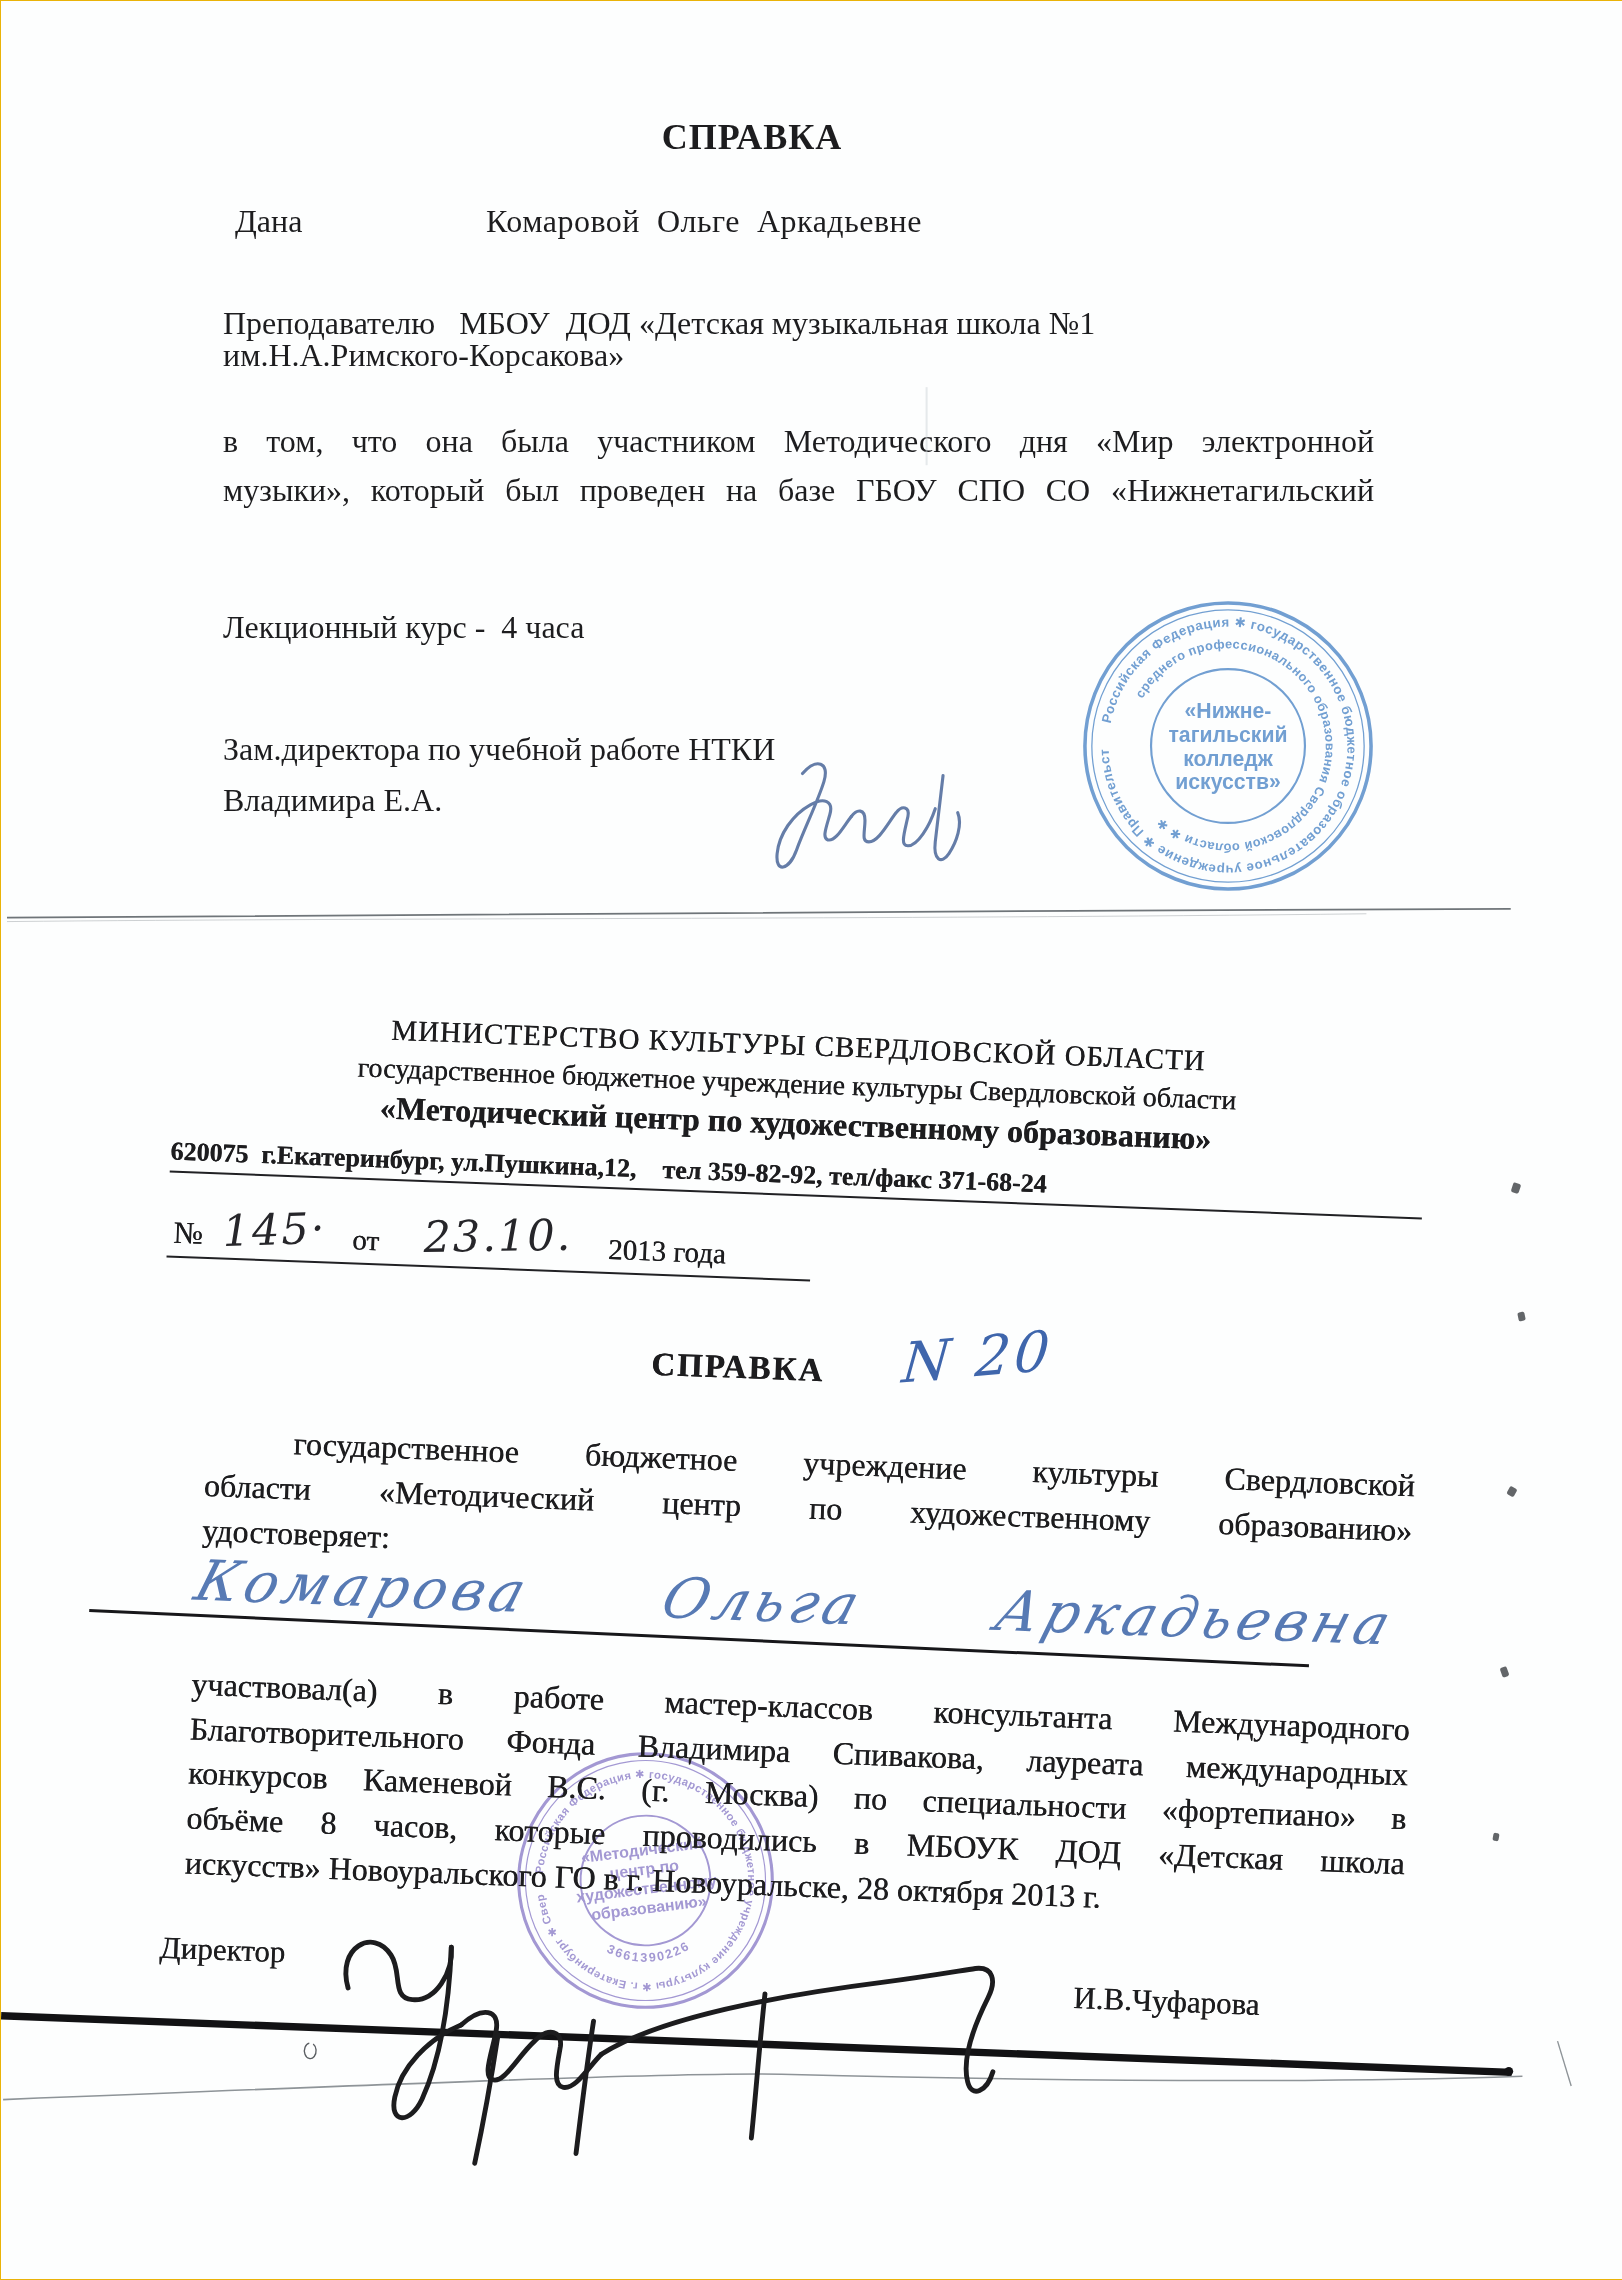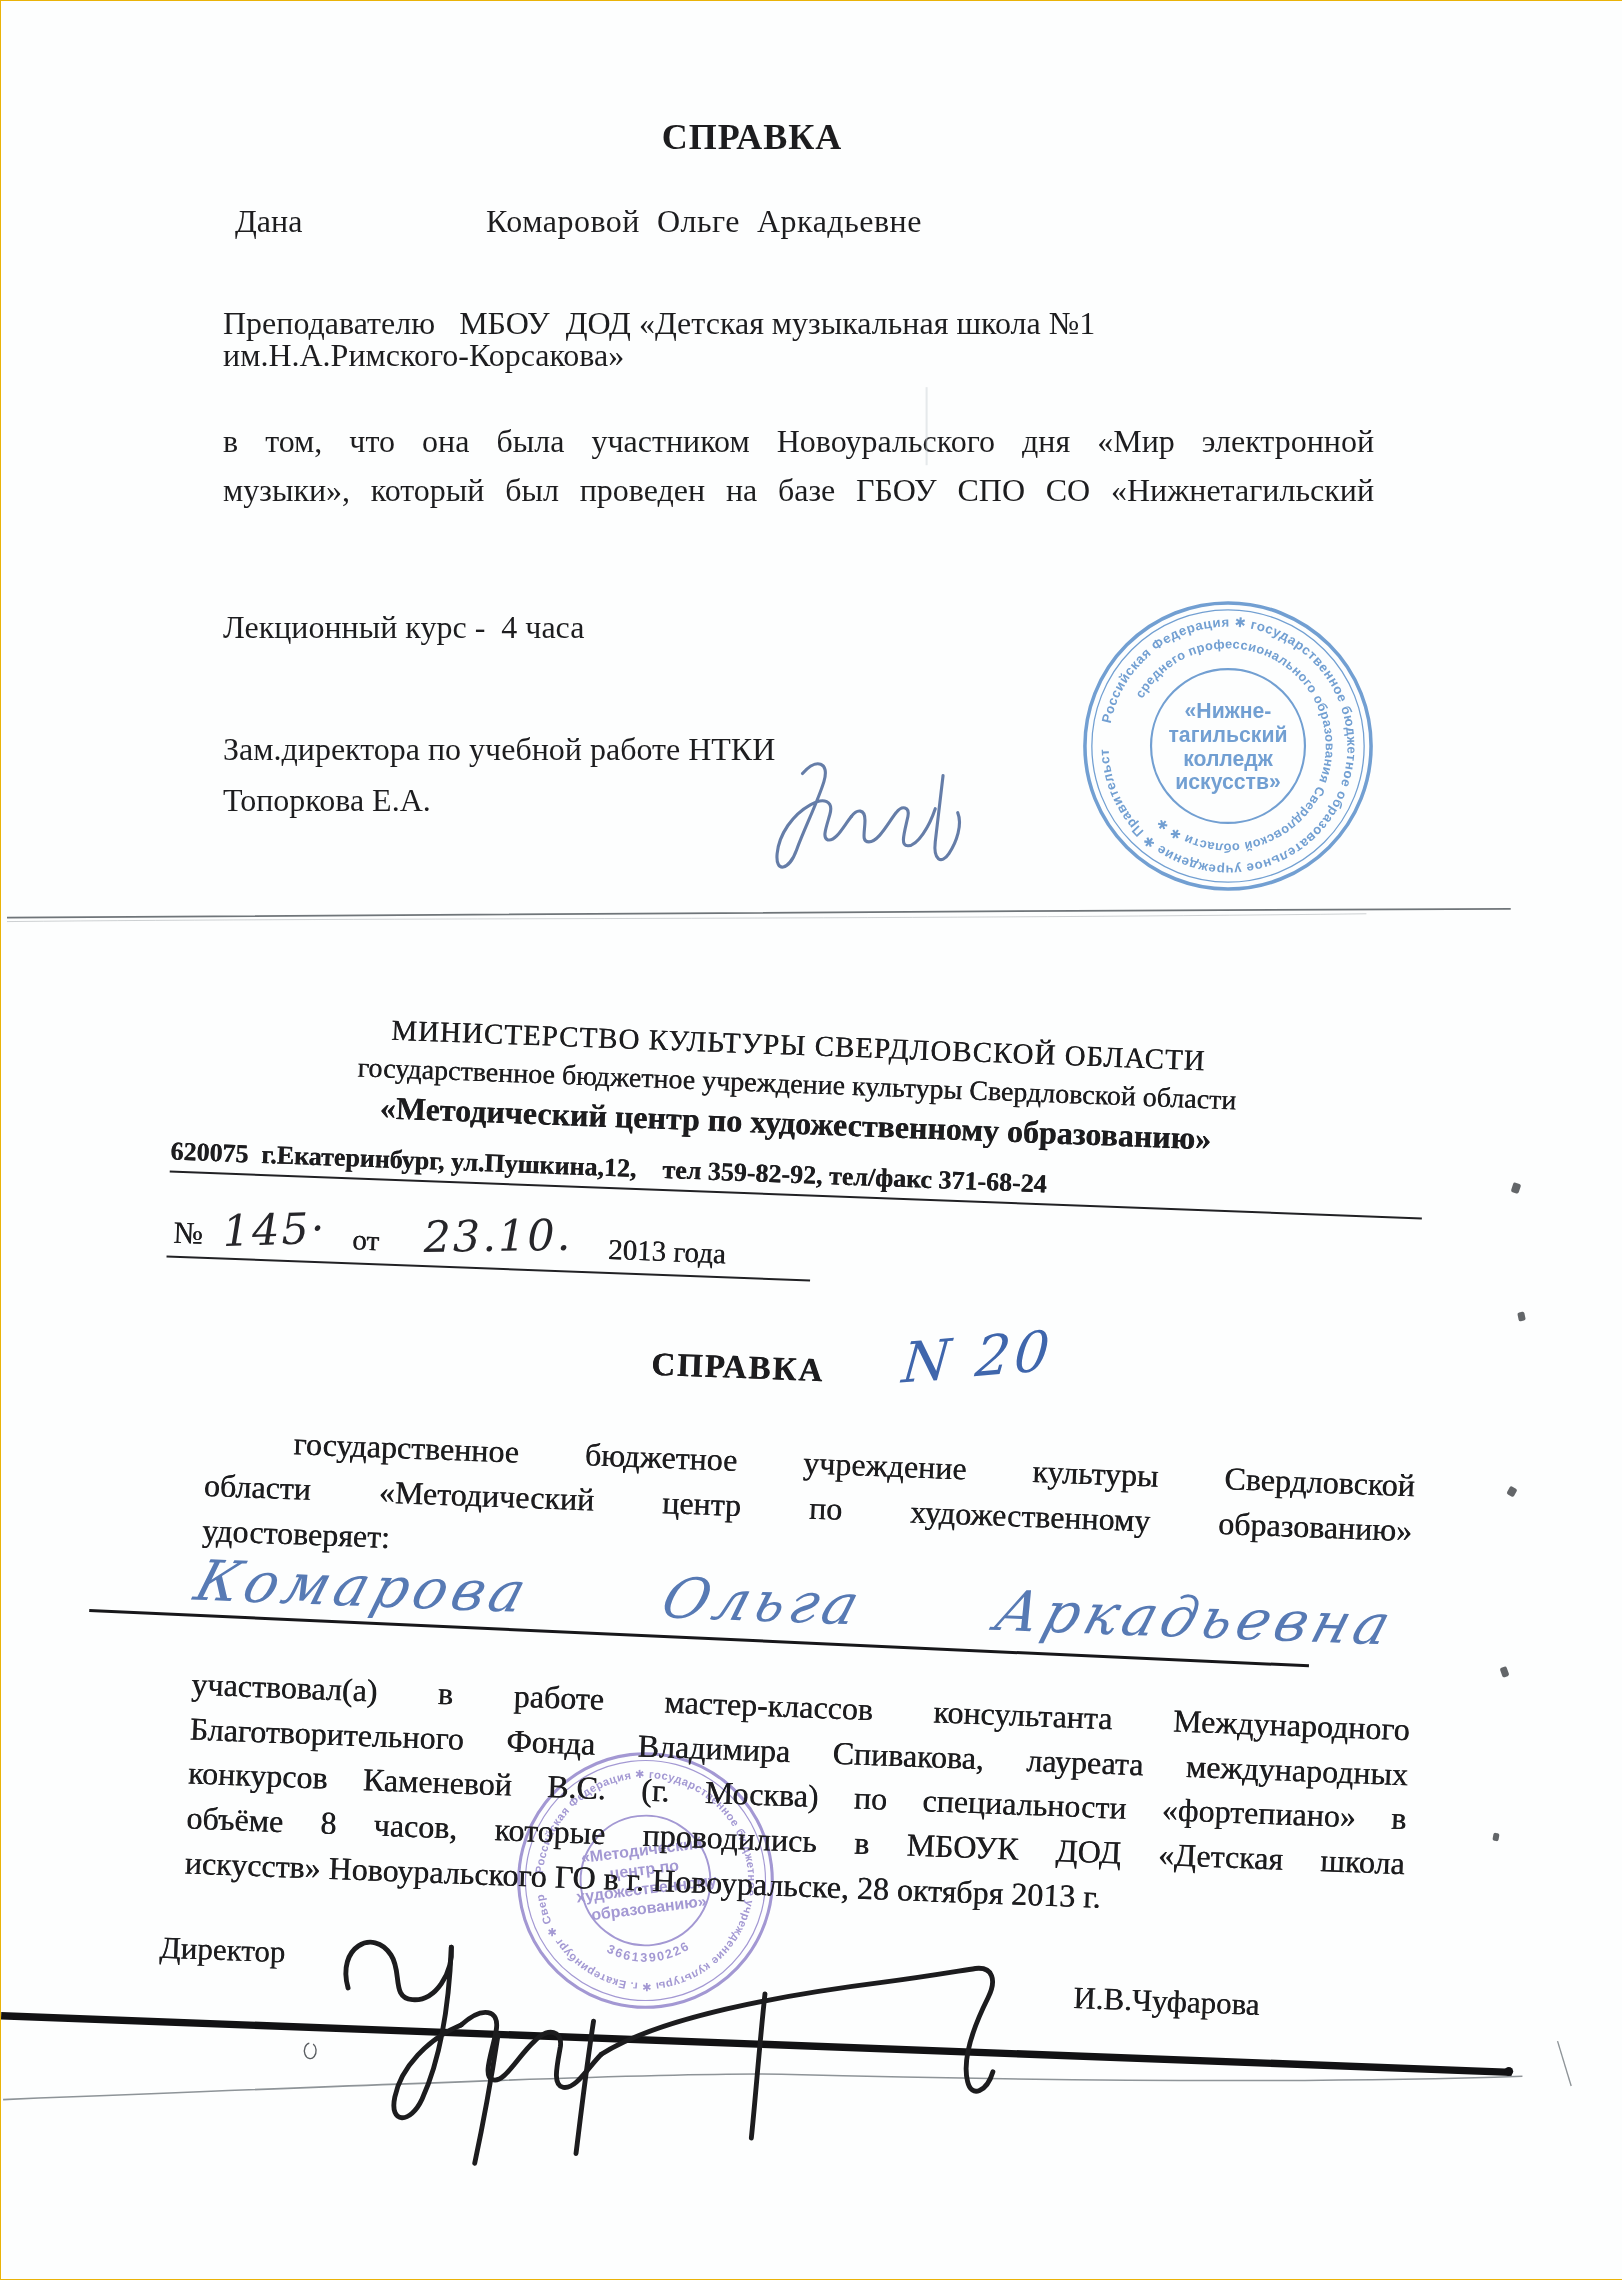--- a/index.html
+++ b/index.html
@@ -35,27 +35,27 @@
 <div class="page">
 
   <div class="abs bold" style="left:156px; top:115px; width:1190px; font-size:36px; letter-spacing:1px; text-align:center;">СПРАВКА</div>
 
   <div class="abs t" style="left:234px; top:201px;">Дана</div>
   <div class="abs t" style="left:485px; top:201px; letter-spacing:0.5px;">Комаровой  Ольге  Аркадьевне</div>
 
   <div class="abs t" style="left:222px; top:287px;margin-top:16px;">Преподавателю   МБОУ  ДОД «Детская музыкальная школа №1</div>
   <div class="abs t" style="left:222px; top:335px;">им.Н.А.Римского-Корсакова»</div>
 
-  <div class="abs t jline" style="left:222px; top:421px; width:1151px;">в том, что она была участником Новоуральского дня «Мир электронной</div>
+  <div class="abs t jline" style="left:222px; top:421px; width:1151px;">в том, что она была участником Методического дня «Мир электронной</div>
   <div class="abs t jline" style="left:222px; top:470px; width:1151px;">музыки», который был проведен на базе ГБОУ СПО СО «Нижнетагильский</div>
 
   <div class="abs t" style="left:222px; top:607px;">Лекционный курс -  4 часа</div>
 
   <div class="abs t" style="left:222px; top:729px;">Зам.директора по учебной работе НТКИ</div>
-  <div class="abs t" style="left:222px; top:780px;">Топоркова Е.А.</div>
+  <div class="abs t" style="left:222px; top:780px;">Владимира Е.А.</div>
 
   <svg class="abs" style="left:741px; top:751px; opacity:.9;" width="244" height="127" viewBox="0 0 250 130">
     <g fill="none" stroke="#55709f" stroke-width="3.2" stroke-linecap="round">
       <path d="M62,22 C76,6 90,10 84,30 C78,50 64,78 56,100 C48,122 34,124 36,104 C38,84 52,64 70,54 C84,46 94,50 90,64 C86,78 82,88 88,90 C96,92 104,76 112,66"></path>
       <path d="M112,66 C118,58 126,58 126,70 C126,82 122,92 130,92 C140,92 150,72 158,62 C164,54 172,56 170,66 C166,84 162,96 170,96 C180,96 192,76 198,58"></path>
       <path d="M206,24 L198,92 C196,110 204,116 212,104 C220,92 226,74 221,62"></path>
     </g>
   </svg>
 
   <svg class="abs" style="left:1079px; top:597px; opacity:.88;" width="296" height="296" viewBox="0 0 300 300">

